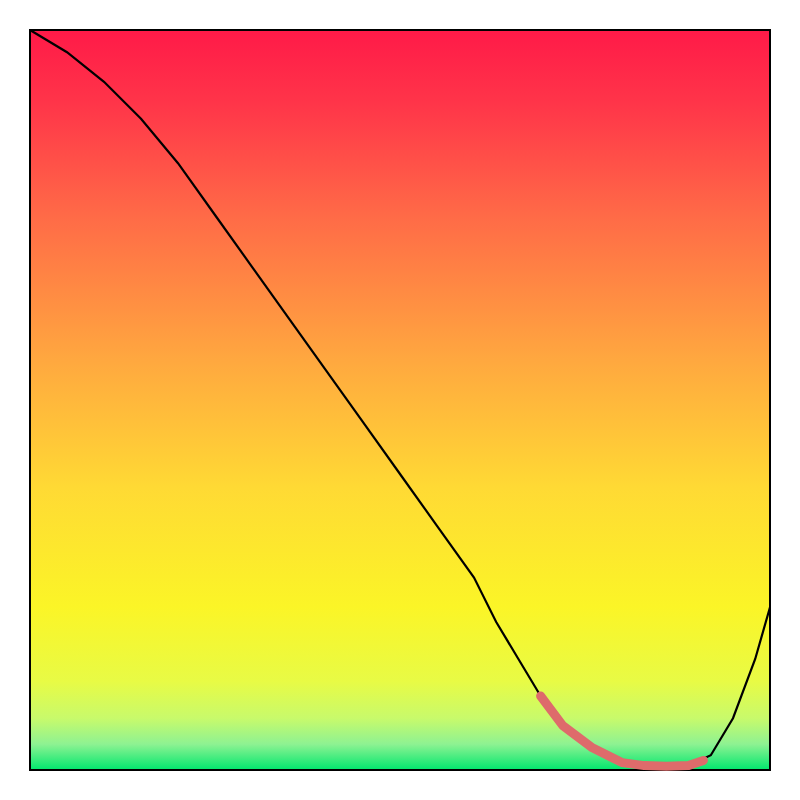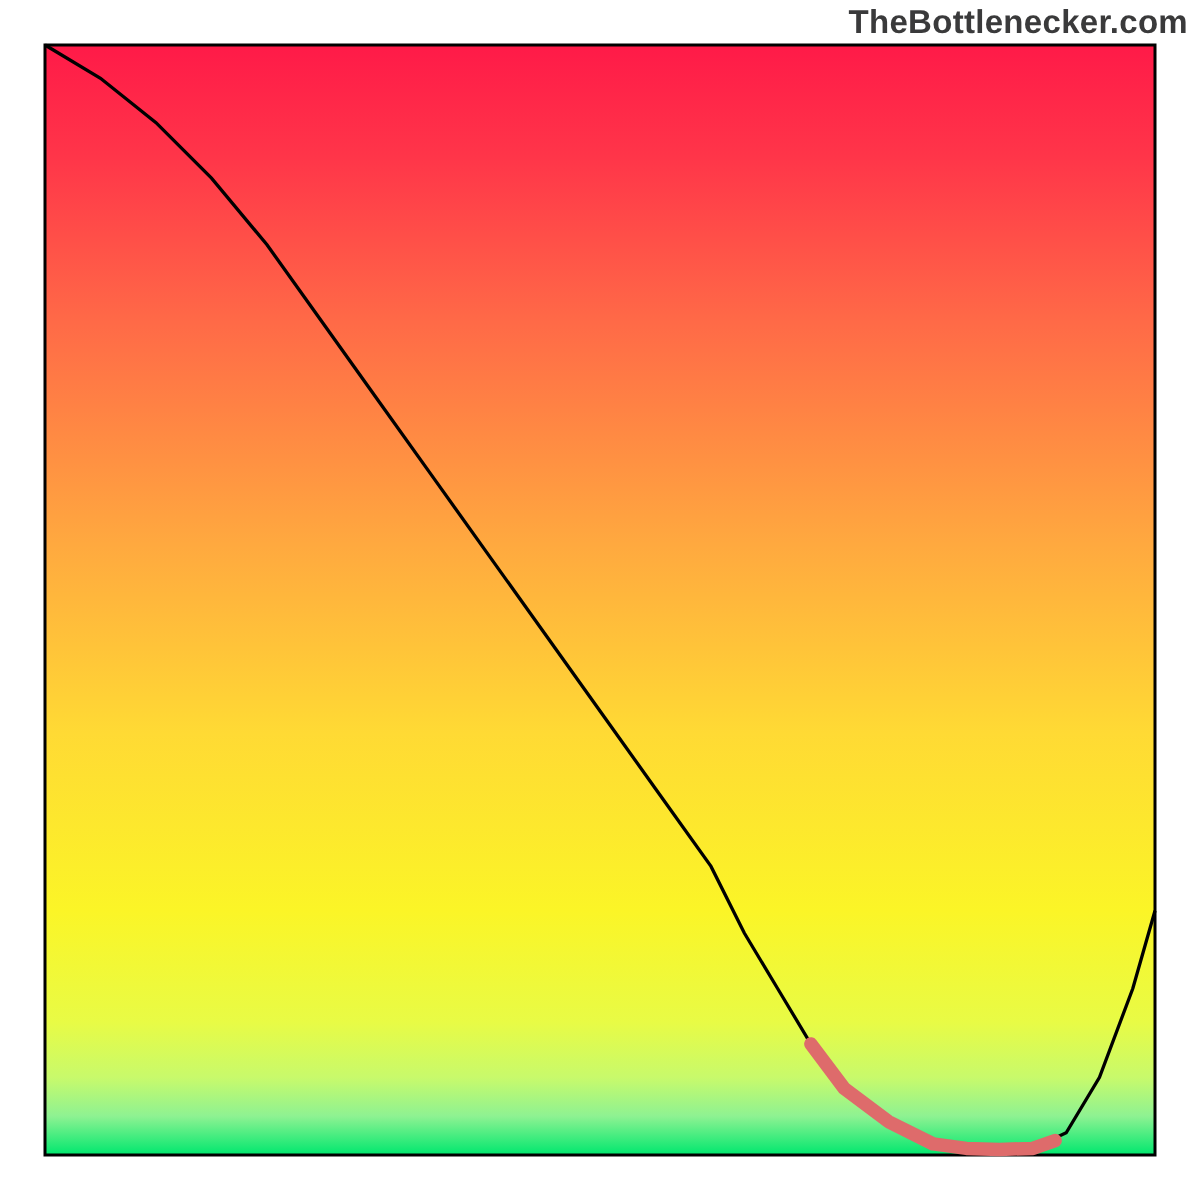--- a/index.html
+++ b/index.html
@@ -15,21 +15,20 @@
     color: #3a3a3b;
     letter-spacing: 0.2px;
     z-index: 5;
   }
   svg.chart { position: absolute; left: 0; top: 0; width: 800px; height: 800px; }
 </style>
 </head>
 <body>
 
 <div class="wrap">
-  <div class="brand">TheBottlenecker.com</div>
   <svg class="chart" viewBox="0 0 800 800" preserveAspectRatio="none">
     <defs>
       <linearGradient id="bg-grad" x1="0" y1="0" x2="0" y2="1">
           <stop offset="0%" stop-color="#ff1a48"></stop>
           <stop offset="10%" stop-color="#ff3549"></stop>
           <stop offset="25%" stop-color="#ff6a47"></stop>
           <stop offset="45%" stop-color="#ffa93f"></stop>
           <stop offset="62%" stop-color="#ffda34"></stop>
           <stop offset="78%" stop-color="#fbf527"></stop>
           <stop offset="88%" stop-color="#e8fb45"></stop>

